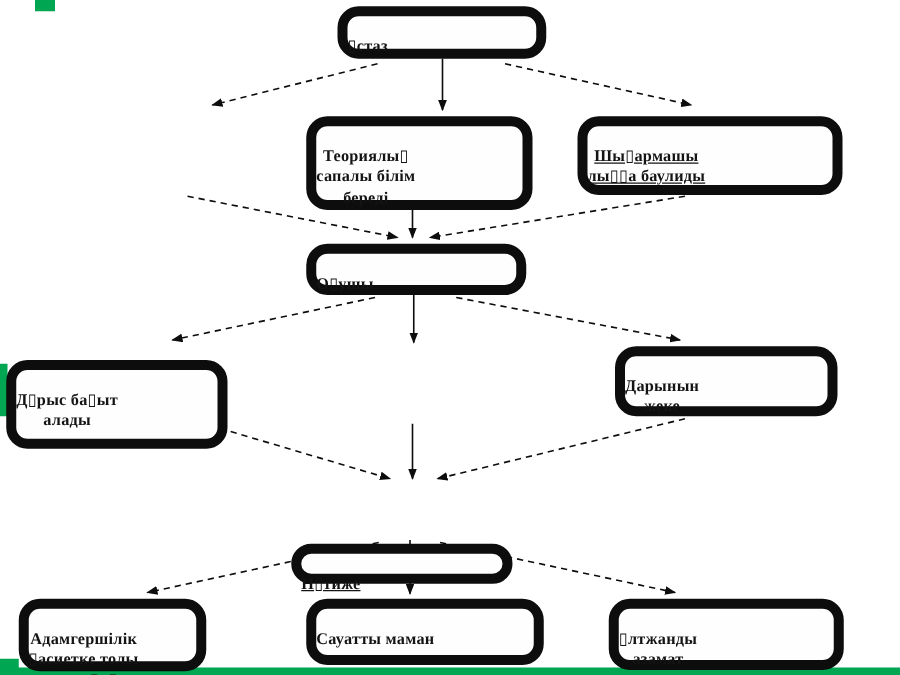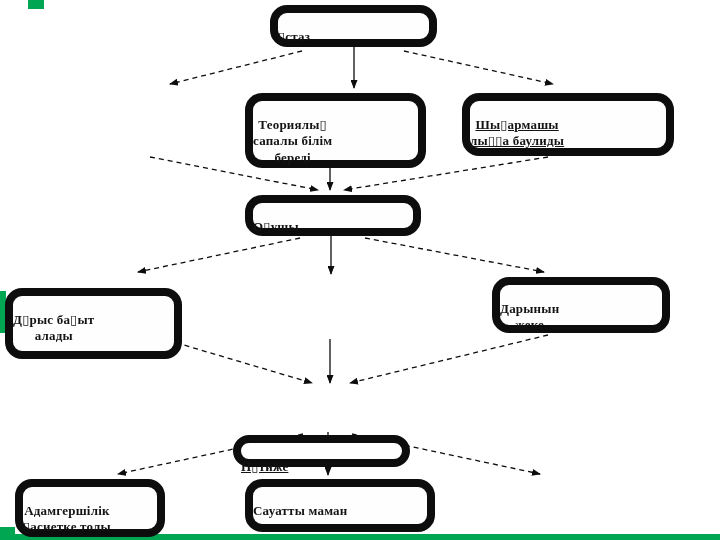--- a/index.html
+++ b/index.html
@@ -113,14 +113,18 @@
   </div>
 
   <div class="node" style="left:15px; top:479px; width:150px; height:58px;">
     <span class="node-text">Адамгершілік
 ▯асиетке толы
 жеке т▯л▯а</span>
   </div>
   <div class="node" style="left:245px; top:479px; width:190px; height:53px;">
     <span class="node-text">Сауатты маман</span>
   </div>
+  <div class="node" style="left:487px; top:479px; width:188px; height:57px;">
+    <span class="node-text">▯лтжанды
+азамат</span>
+  </div>
 
 </div>
 
 </body></html>

